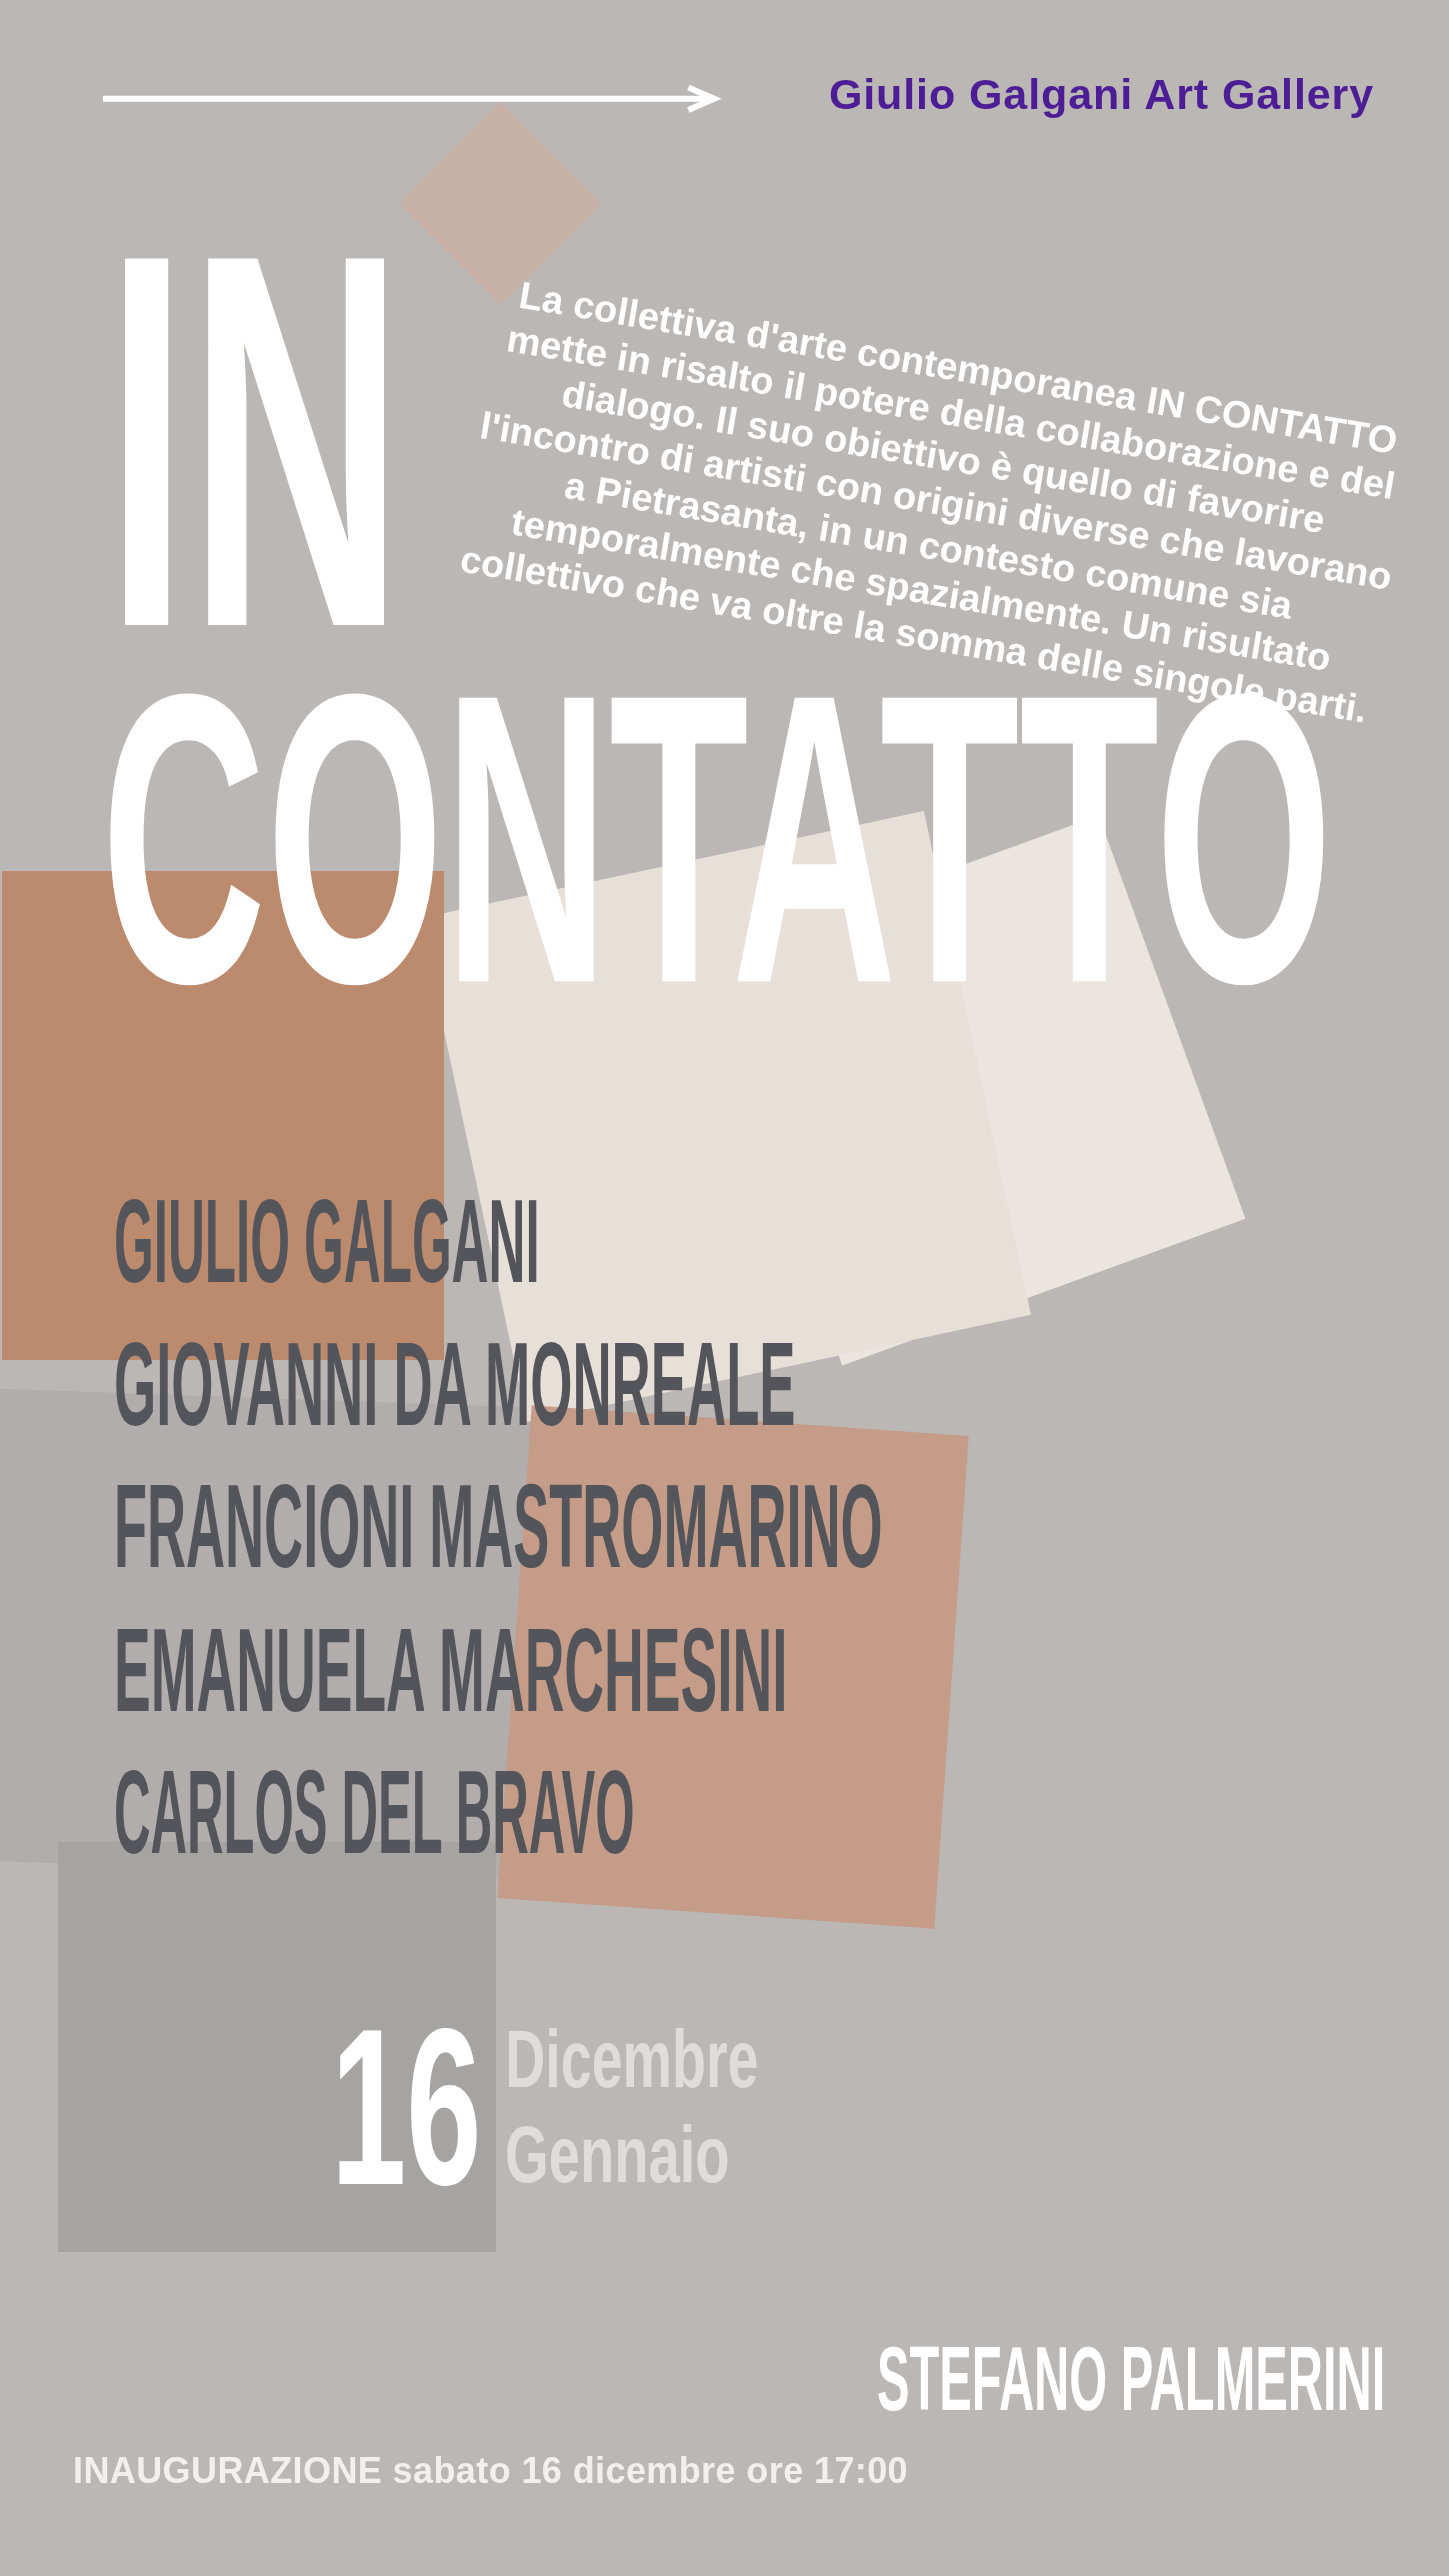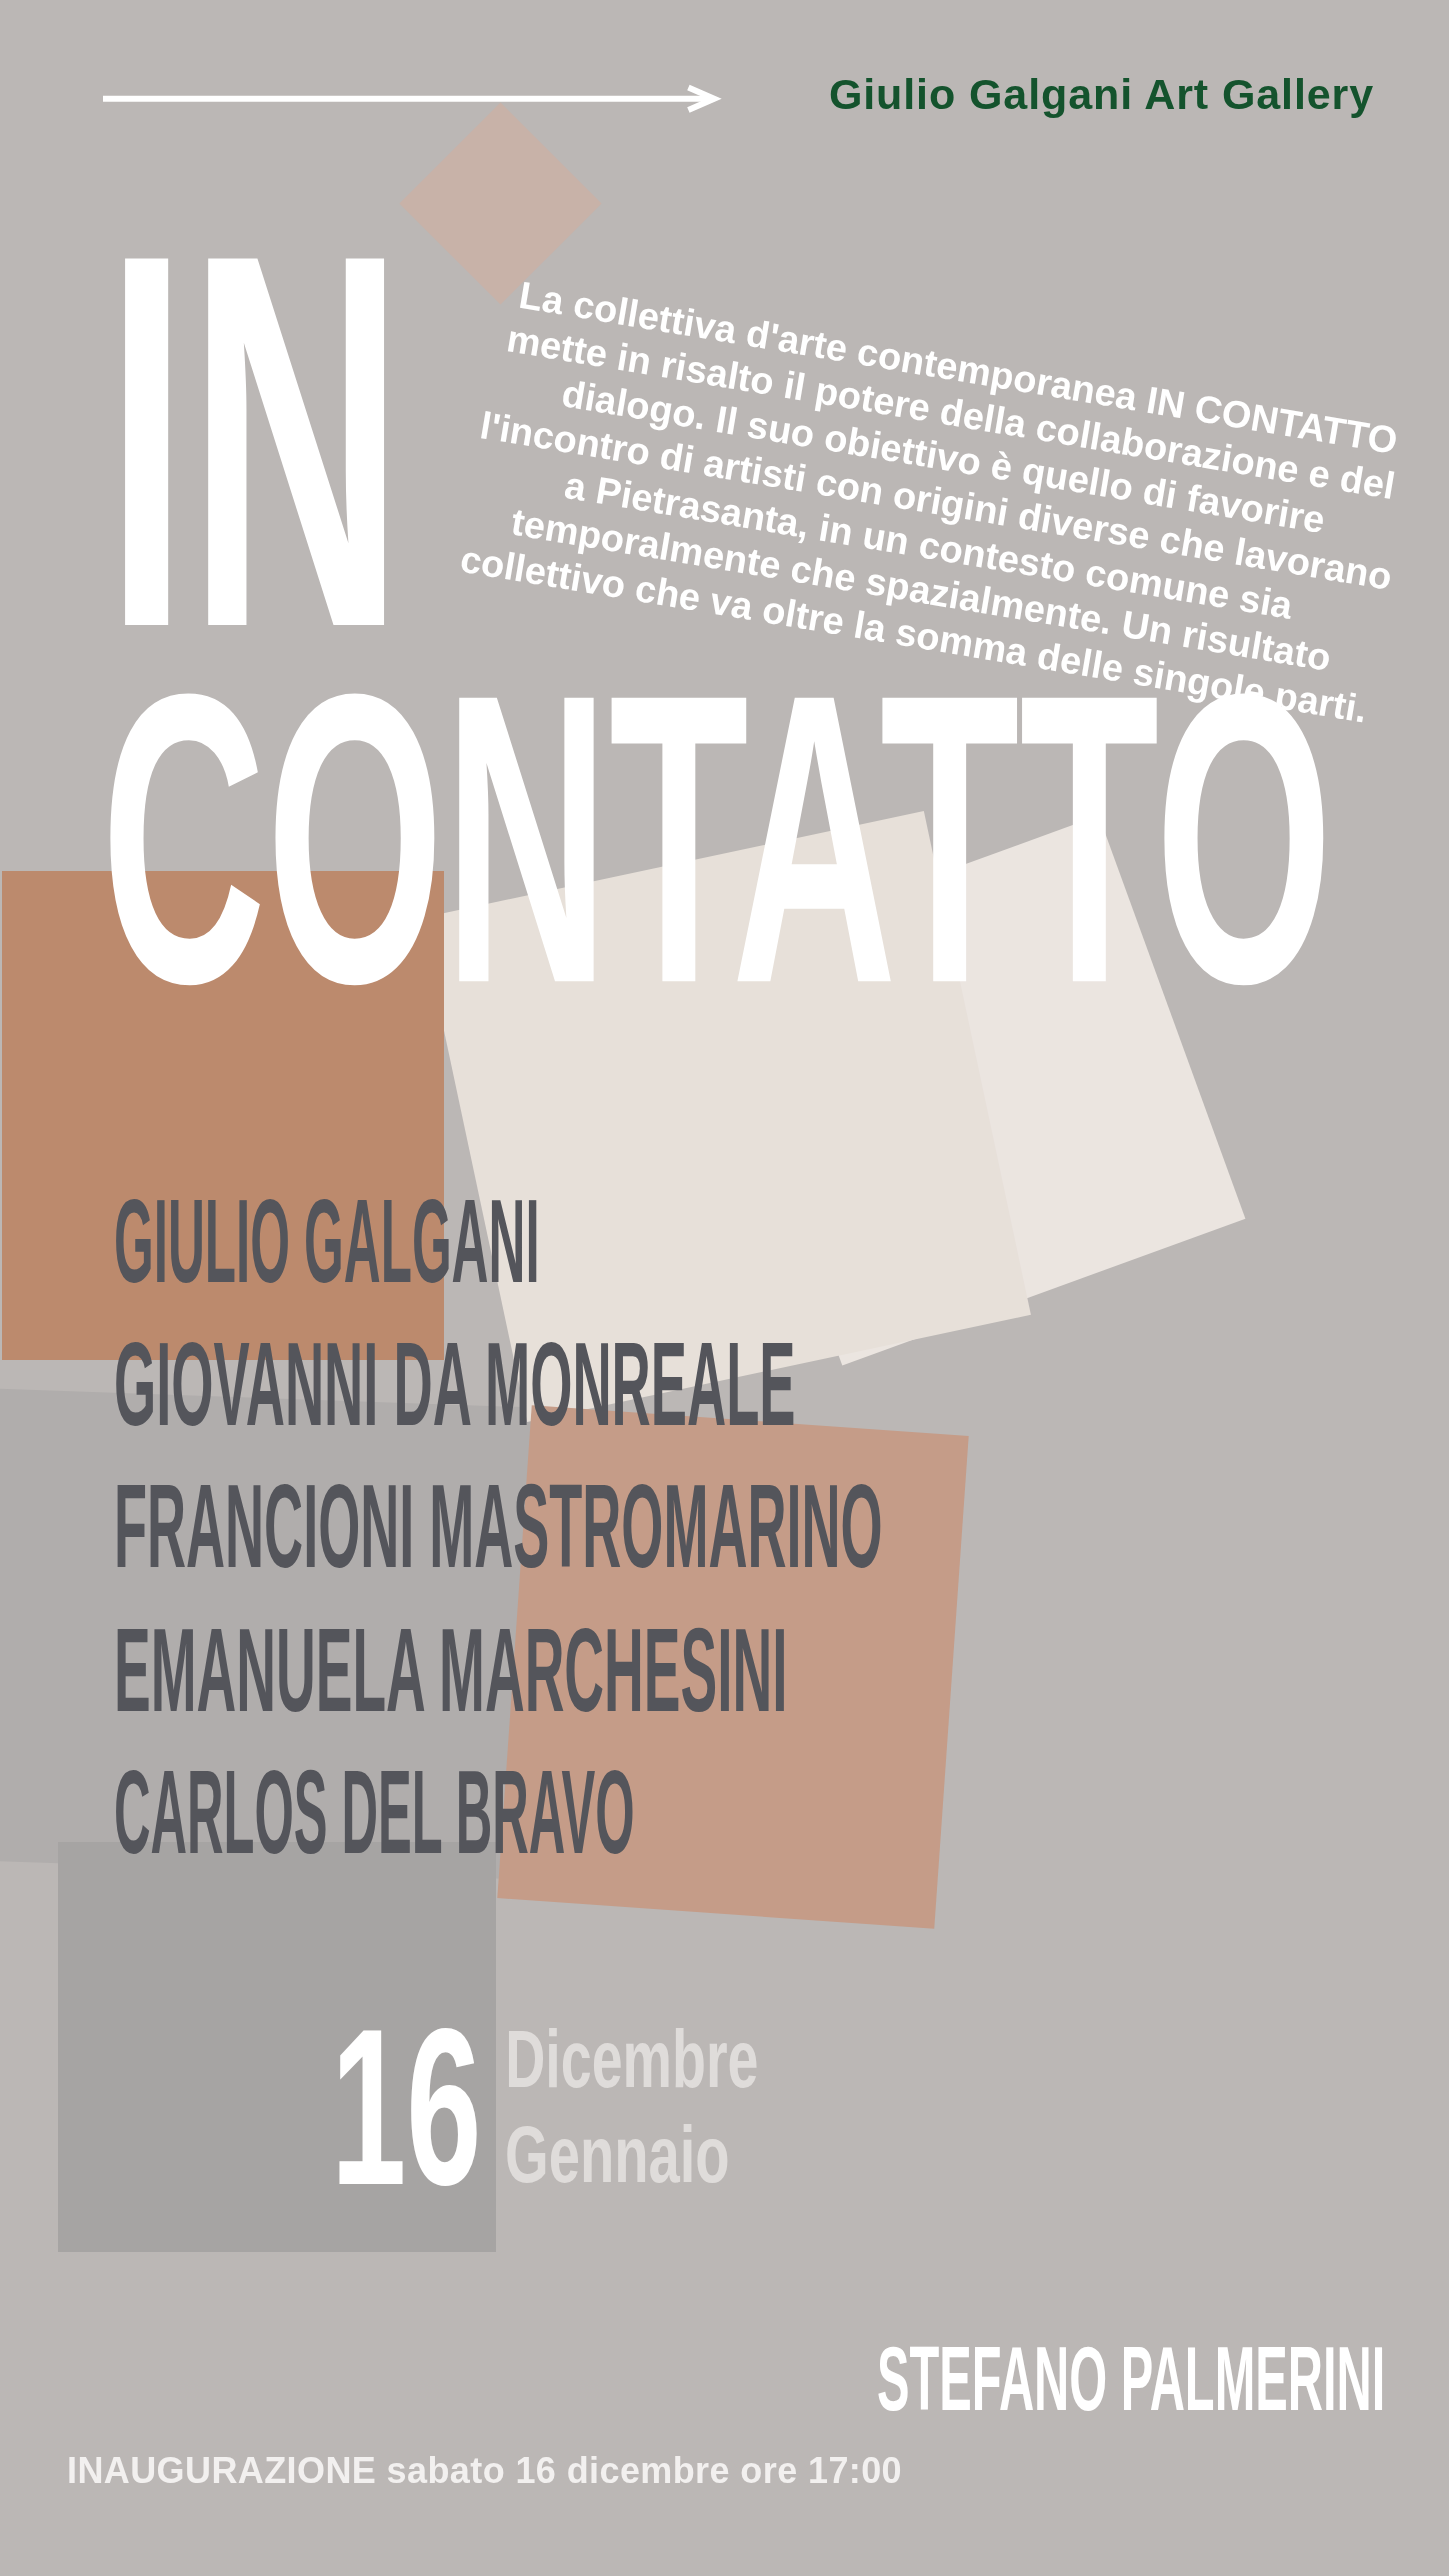--- a/index.html
+++ b/index.html
@@ -20,41 +20,41 @@
   .dark-square{left:58px;top:1842px;width:438px;height:410px;background:#a6a4a3;}
 
   svg{position:absolute;overflow:visible;display:block;}
   svg text{font-family:"Liberation Sans", sans-serif;font-weight:700;}
   .big-white text{fill:#ffffff;}
   .artist text{fill:#54555b;}
   .month text{fill:#dfdcda;}
 
   .gallery-name{
     position:absolute;right:75px;top:70px;
-    color:#14532d;font-size:43px;font-weight:700;letter-spacing:0.9px;
+    color:#4c1d95;font-size:43px;font-weight:700;letter-spacing:0.9px;
     white-space:nowrap;
   }
   .intro{
     position:absolute;left:438px;top:344px;width:996px;
     transform:rotate(9.5deg);
     color:#ffffff;font-size:38px;line-height:45px;font-weight:600;
     text-align:center;
   }
   .intro div{white-space:nowrap;}
   .credits-label{
     position:absolute;right:62px;top:2266px;
     color:#ffffff;font-size:53px;font-weight:400;letter-spacing:0.9px;
     white-space:nowrap;
   }
   .footer-line{
     position:absolute;left:67px;
     color:#f2f0ef;font-size:36px;font-weight:600;letter-spacing:0.4px;
     white-space:nowrap;
   }
-  .footer-line.l1{top:2450px;}
+  .footer-line.l1{top:2450px;margin-left:6px;}
   .footer-line.l2{top:2528px;}
 </style>
 </head>
 <body>
 
 <div class="poster">
 
   <div class="shape diamond"></div>
   <div class="shape gray-square"></div>
   <div class="shape cream-square"></div>

